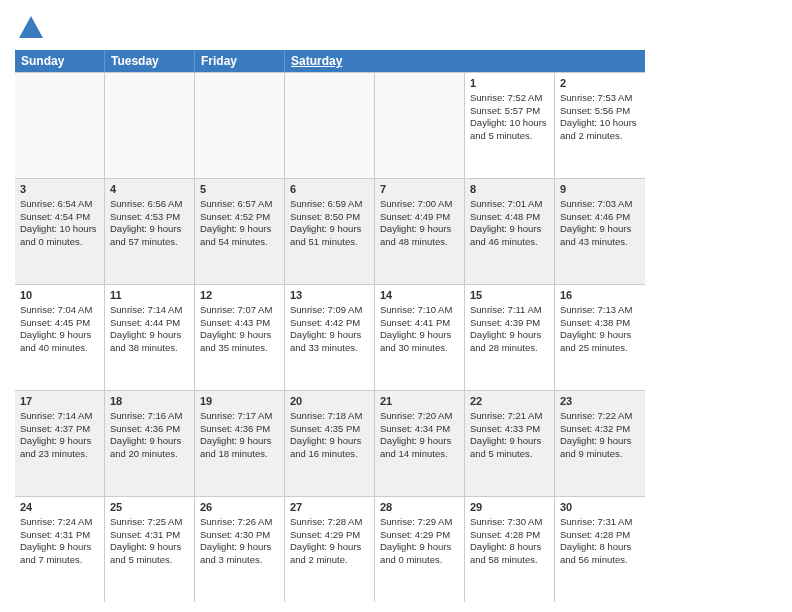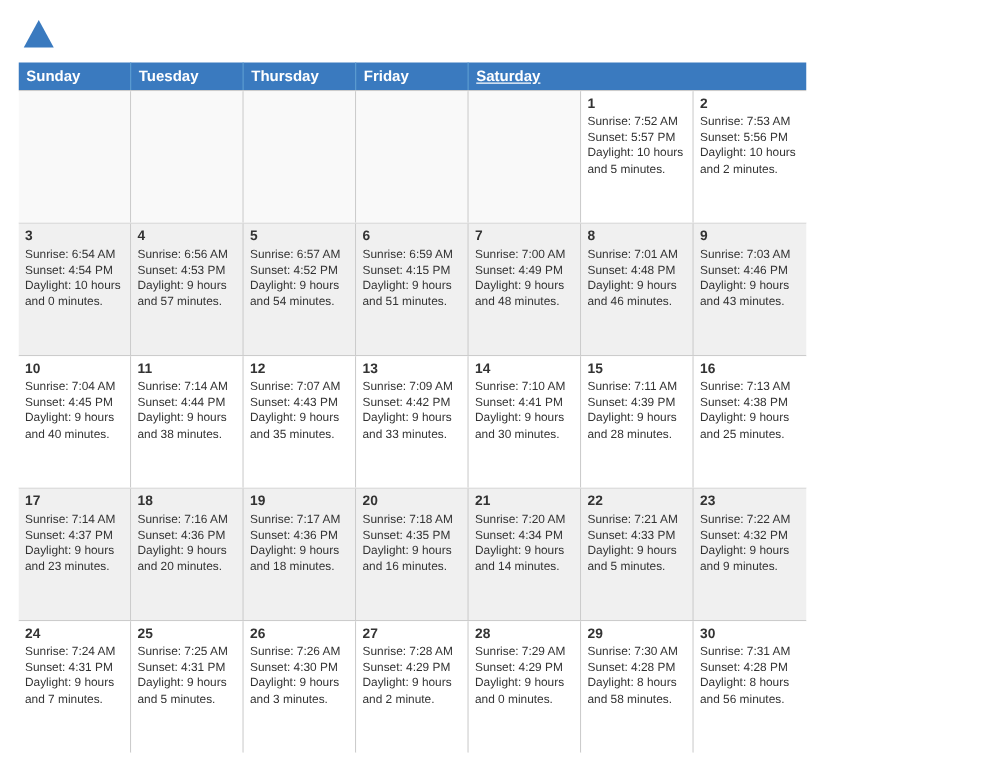--- a/index.html
+++ b/index.html
@@ -124,39 +124,38 @@
     <div class="title-block">
       <div class="month-title"></div>
       <div class="location"></div>
     </div>
   </div>
 
   <div class="calendar">
     <div class="cal-header-row">
     <div class="cal-header-cell">Sunday</div>
         <div class="cal-header-cell">Tuesday</div>
-        <div class="cal-header-cell">Thursday</div>
         <div class="cal-header-cell">Friday</div>
         <div class="cal-header-cell">Saturday</div>
       </div>
     <div class="cal-body cal-border-top">
     <div class="cal-row">
           <div class="cal-cell empty"></div>
           <div class="cal-cell empty"></div>
           <div class="cal-cell empty"></div>
           <div class="cal-cell empty"></div>
           <div class="cal-cell empty"></div>
           <div class="cal-cell"><span class="day-num">1</span><span>Sunrise: 7:52 AM</span><br><span>Sunset: 5:57 PM</span><br><span>Daylight: 10 hours</span><br><span>and 5 minutes.</span><br></div>
           <div class="cal-cell"><span class="day-num">2</span><span>Sunrise: 7:53 AM</span><br><span>Sunset: 5:56 PM</span><br><span>Daylight: 10 hours</span><br><span>and 2 minutes.</span><br></div>
         </div>
         <div class="cal-row">
           <div class="cal-cell shaded"><span class="day-num">3</span><span>Sunrise: 6:54 AM</span><br><span>Sunset: 4:54 PM</span><br><span>Daylight: 10 hours</span><br><span>and 0 minutes.</span><br></div>
           <div class="cal-cell shaded"><span class="day-num">4</span><span>Sunrise: 6:56 AM</span><br><span>Sunset: 4:53 PM</span><br><span>Daylight: 9 hours</span><br><span>and 57 minutes.</span><br></div>
           <div class="cal-cell shaded"><span class="day-num">5</span><span>Sunrise: 6:57 AM</span><br><span>Sunset: 4:52 PM</span><br><span>Daylight: 9 hours</span><br><span>and 54 minutes.</span><br></div>
-          <div class="cal-cell shaded"><span class="day-num">6</span><span>Sunrise: 6:59 AM</span><br><span>Sunset: 4:15 PM</span><br><span>Daylight: 9 hours</span><br><span>and 51 minutes.</span><br></div>
+          <div class="cal-cell shaded"><span class="day-num">6</span><span>Sunrise: 6:59 AM</span><br><span>Sunset: 8:50 PM</span><br><span>Daylight: 9 hours</span><br><span>and 51 minutes.</span><br></div>
           <div class="cal-cell shaded"><span class="day-num">7</span><span>Sunrise: 7:00 AM</span><br><span>Sunset: 4:49 PM</span><br><span>Daylight: 9 hours</span><br><span>and 48 minutes.</span><br></div>
           <div class="cal-cell shaded"><span class="day-num">8</span><span>Sunrise: 7:01 AM</span><br><span>Sunset: 4:48 PM</span><br><span>Daylight: 9 hours</span><br><span>and 46 minutes.</span><br></div>
           <div class="cal-cell shaded"><span class="day-num">9</span><span>Sunrise: 7:03 AM</span><br><span>Sunset: 4:46 PM</span><br><span>Daylight: 9 hours</span><br><span>and 43 minutes.</span><br></div>
         </div>
         <div class="cal-row">
           <div class="cal-cell"><span class="day-num">10</span><span>Sunrise: 7:04 AM</span><br><span>Sunset: 4:45 PM</span><br><span>Daylight: 9 hours</span><br><span>and 40 minutes.</span><br></div>
           <div class="cal-cell"><span class="day-num">11</span><span>Sunrise: 7:14 AM</span><br><span>Sunset: 4:44 PM</span><br><span>Daylight: 9 hours</span><br><span>and 38 minutes.</span><br></div>
           <div class="cal-cell"><span class="day-num">12</span><span>Sunrise: 7:07 AM</span><br><span>Sunset: 4:43 PM</span><br><span>Daylight: 9 hours</span><br><span>and 35 minutes.</span><br></div>
           <div class="cal-cell"><span class="day-num">13</span><span>Sunrise: 7:09 AM</span><br><span>Sunset: 4:42 PM</span><br><span>Daylight: 9 hours</span><br><span>and 33 minutes.</span><br></div>
           <div class="cal-cell"><span class="day-num">14</span><span>Sunrise: 7:10 AM</span><br><span>Sunset: 4:41 PM</span><br><span>Daylight: 9 hours</span><br><span>and 30 minutes.</span><br></div>

